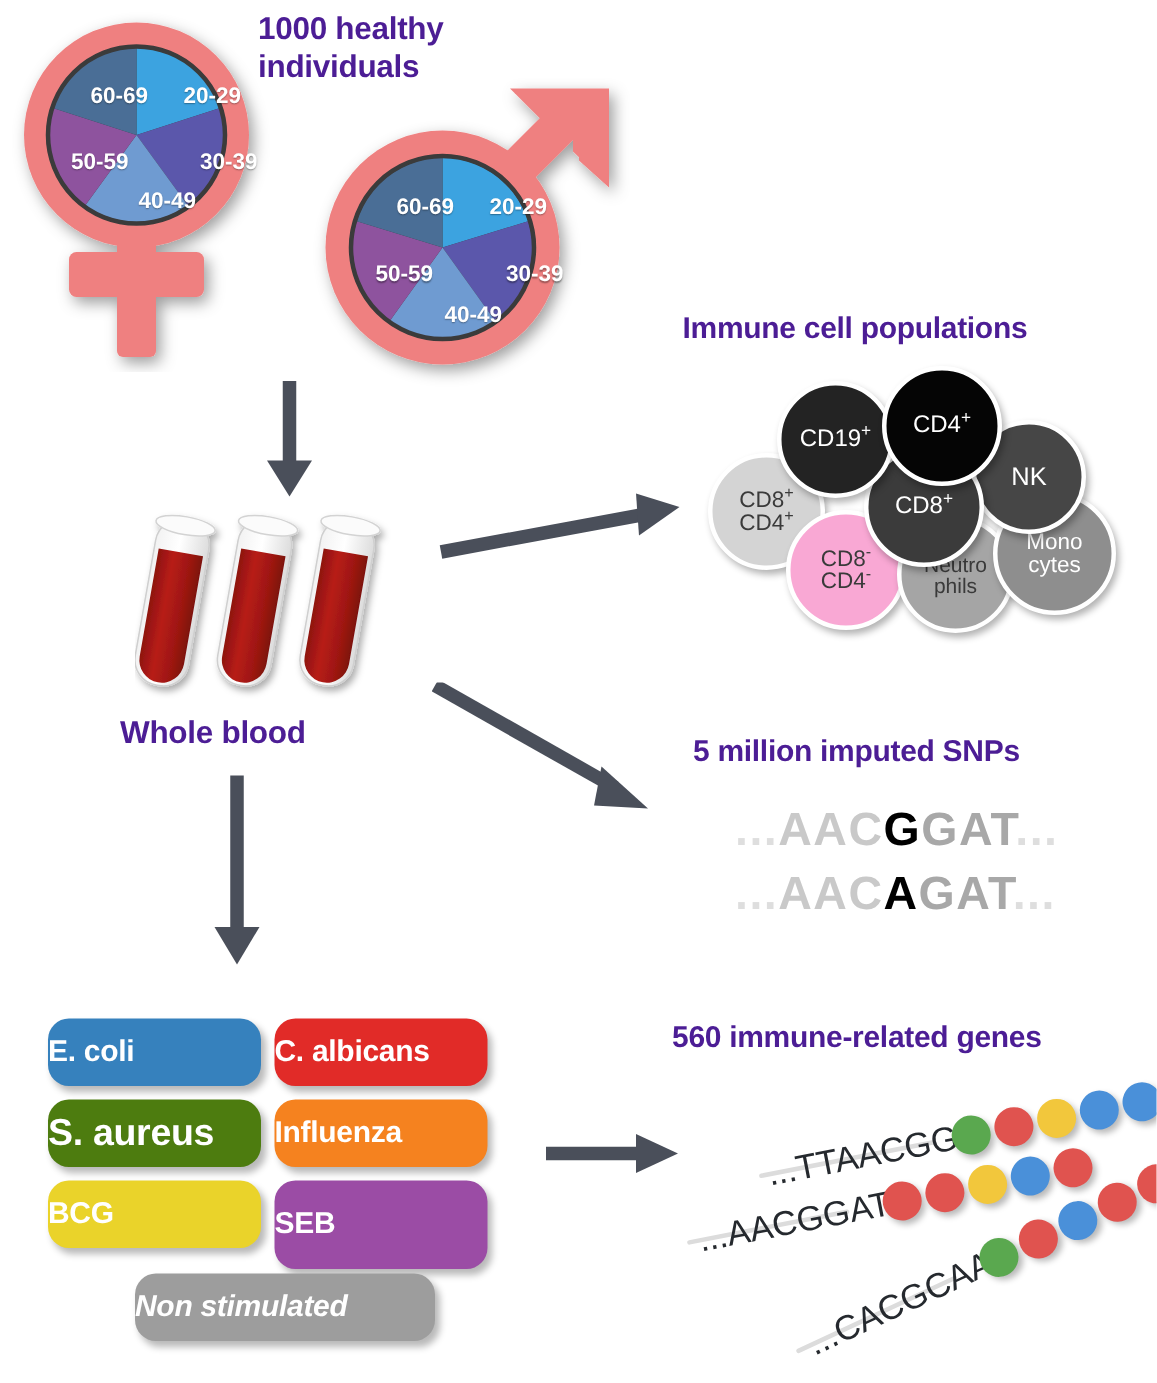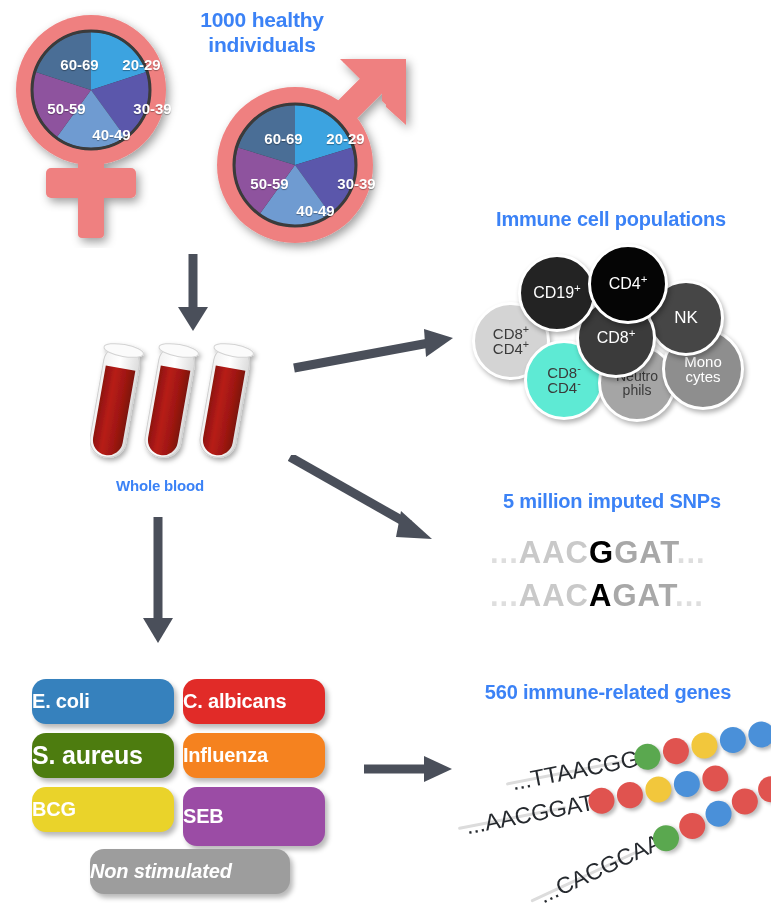--- a/index.html
+++ b/index.html
@@ -9,22 +9,21 @@
     font-family: "Liberation Sans", sans-serif;
     overflow: hidden;
   }
   #canvas { position: relative; width: 771px; height: 922px; background:#fff; }
 
   .abs { position: absolute; }
 
   
   .heading {
     font-weight: bold;
-    color: #3b82f6;
-    text-align: center;
+    color: #4c1d95;
     line-height: 1.18;
     letter-spacing: -0.2px;
   }
 
   
   .gender { position: absolute; }
   .gender svg { display:block; }
 
   .pie-label {
     position: absolute;
@@ -207,21 +206,21 @@
         </g>
         <g transform="rotate(10 140 20)">
           <rect x="124" y="6" width="36" height="112" rx="17" fill="url(#glass)" stroke="#cfcfcf" stroke-width="1"></rect>
           <path d="M127,28 h30 v73 a15,15 0 0,1 -30,0 Z" fill="url(#blood)"></path>
           <ellipse cx="142" cy="10" rx="20" ry="6" fill="#fbfbfb" stroke="#d3d3d3" stroke-width="1"></ellipse>
         </g>
       </g>
     </svg>
   </div>
 
-  <div class="abs heading" style="left:80px; top:477px; width:160px; font-size:15px;">Whole blood</div>
+  <div class="abs heading" style="left:80px; top:477px; width:160px; font-size:21px;">Whole blood</div>
 
   <div class="arrow" style="left:292px; top:325px; width:170px; height:50px;">
     <svg width="170" height="50" viewBox="0 0 170 50">
       <line x1="2" y1="43" x2="137" y2="18" stroke="#4a4f5a" stroke-width="9"></line>
       <polygon points="132,4 161,13 134,32" fill="#4a4f5a"></polygon>
     </svg>
   </div>
 
   <div class="arrow" style="left:288px; top:455px; width:160px; height:90px;">
     <svg width="160" height="90" viewBox="0 0 160 90">
@@ -241,21 +240,21 @@
 
   <div class="abs" style="left:452px; top:240px; width:319px; height:180px;">
 
     <div class="cell" style="left:20px; top:62px; width:78px; height:78px; background:#d4d4d4; color:#3a3a3a; font-size:15px; z-index:1;">
       <div>
         <div>CD8<span class="sup">+</span></div>
         <div>CD4<span class="sup">+</span></div>
       </div>
     </div>
 
-    <div class="cell" style="left:72px; top:100px; width:80px; height:80px; background:#5eead4; color:#3a3a3a; font-size:15px; z-index:2;">
+    <div class="cell" style="left:72px; top:100px; width:80px; height:80px; background:#f9a8d4; color:#3a3a3a; font-size:15px; z-index:2;">
       <div>
         <div>CD8<span class="sup">-</span></div>
         <div>CD4<span class="sup">-</span></div>
       </div>
     </div>
 
     <div class="cell" style="left:146px; top:104px; width:78px; height:78px; background:#a5a5a5; color:#3a3a3a; font-size:14px; z-index:3;">
       <div>
         <div>Neutro</div>
         <div>phils</div>

